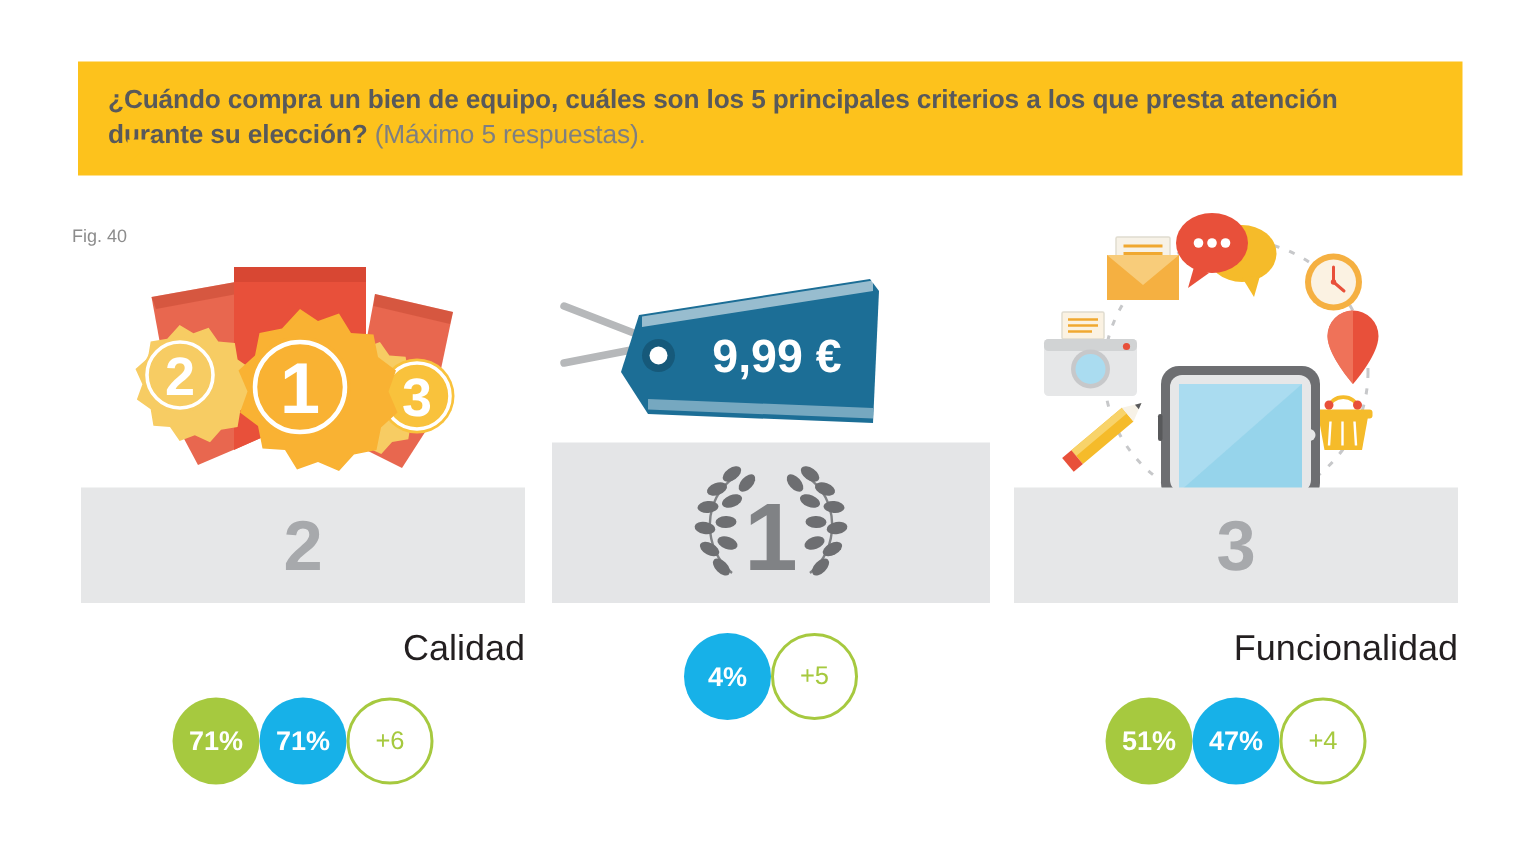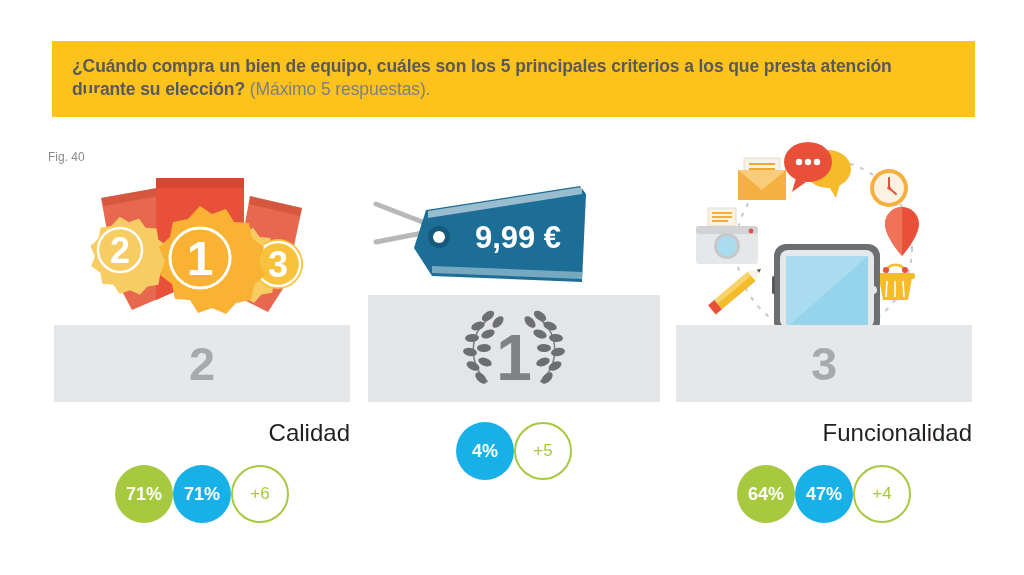--- a/index.html
+++ b/index.html
@@ -362,17 +362,17 @@
     </svg>
   </div>
 
   <div class="rank-box">
     <span class="rank-num">3</span>
   </div>
 
   <div class="crit-label">Funcionalidad</div>
 
   <div class="stats">
-    <div class="stat green">64%</div>
+    <div class="stat green">51%</div>
     <div class="stat blue">47%</div>
     <div class="stat hollow">+4</div>
   </div>
 </div>
 
 </body></html>

